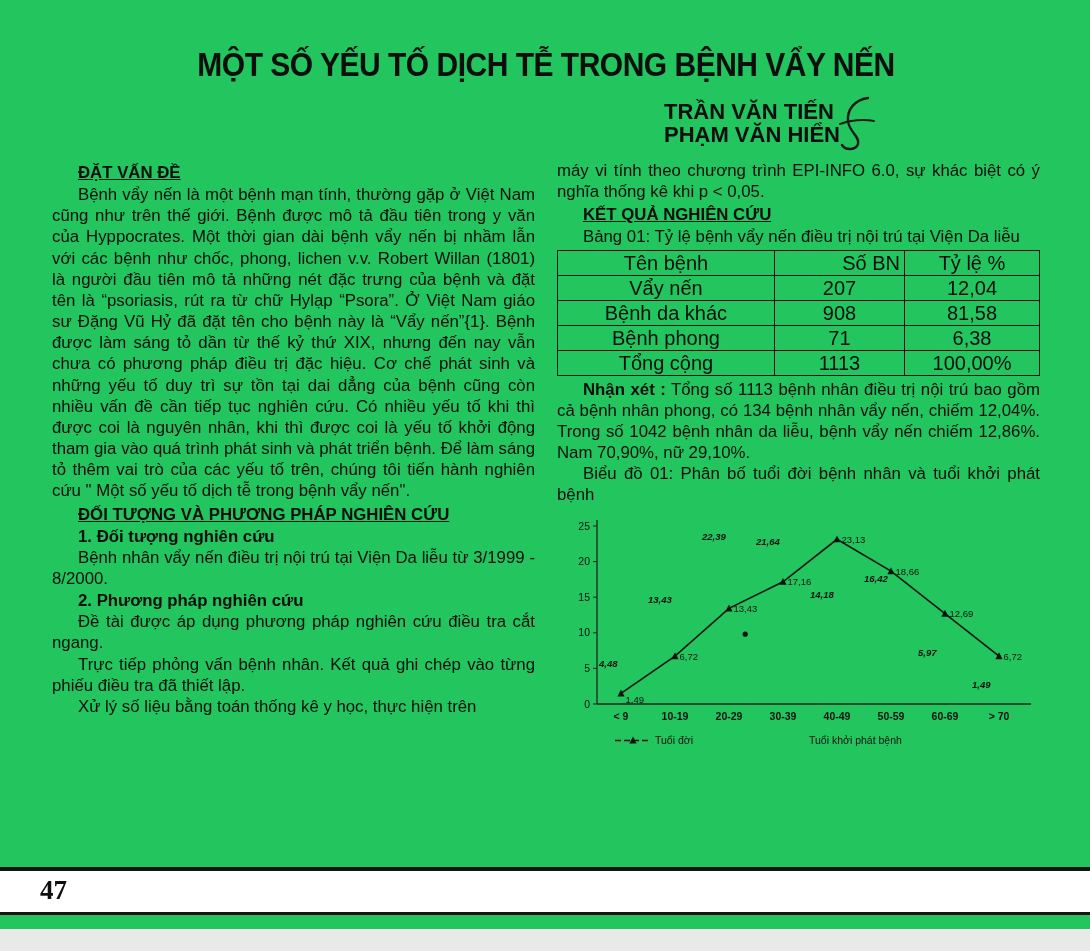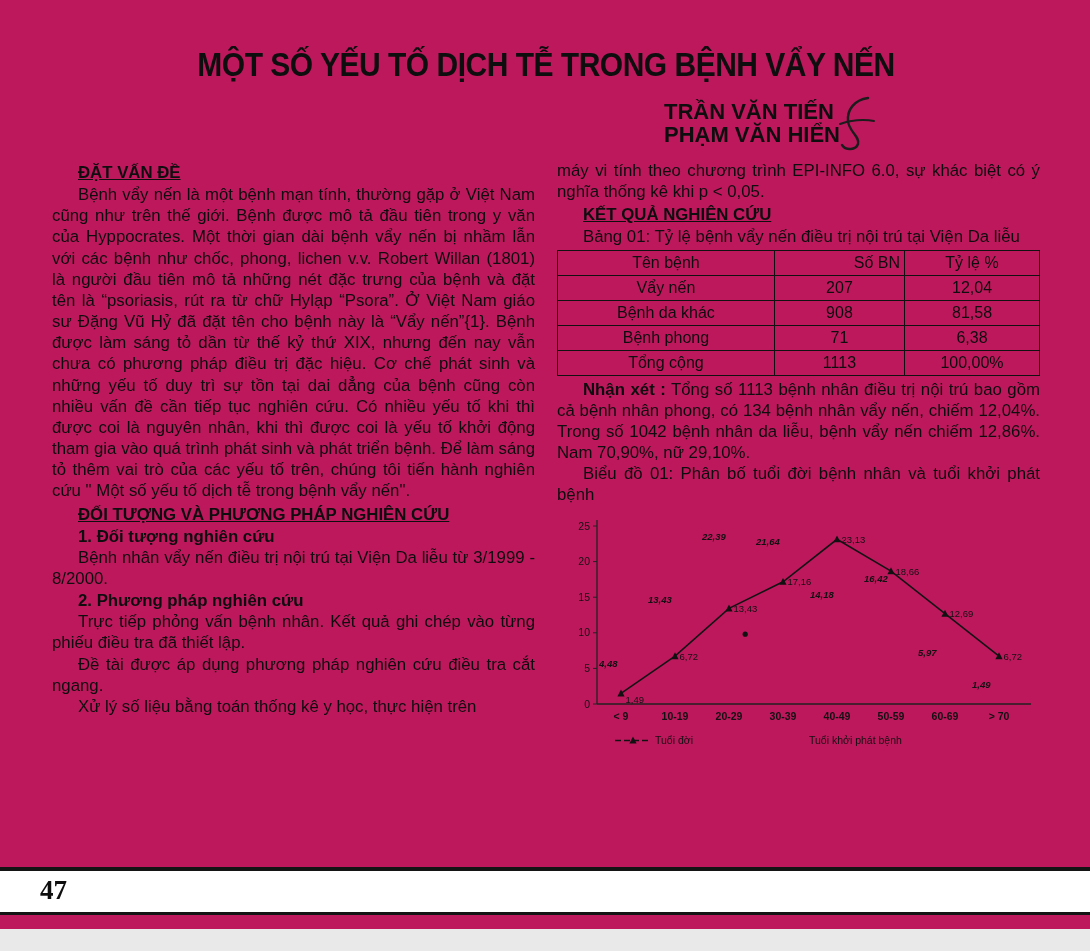--- a/index.html
+++ b/index.html
@@ -1,17 +1,17 @@
 <!DOCTYPE html>
 <html><head>
 <meta charset="utf-8">
 <style>
   html,body{margin:0;padding:0;background:#d8d8d8;}
   .page{
-    width:1090px;height:951px;margin:0 auto;background:#be185d;
+    width:1090px;height:951px;margin:0 auto;background:#22c55e;
     position:relative;color:#0e0e0e;
     font-family:"Liberation Sans", sans-serif;
     overflow:hidden;
   }
   .inner{padding:30px 50px 0 52px;}
   .title{
     text-align:center;font-weight:bold;font-size:30px;letter-spacing:-0.5px;
     margin:18px 0 10px 0;transform:scaleY(1.08);
   }
   .authors{
@@ -20,21 +20,21 @@
   }
   .author-names{text-align:left;font-weight:bold;font-size:22px;line-height:23px;}
   .hand-mark{position:absolute;right:162px;top:-6px;}
   .columns{display:flex;gap:22px;margin-top:14px;}
   .col{width:483px;font-size:16.8px;line-height:1.26;text-align:justify;}
   .col p{margin:0;text-indent:26px;}
   .heading{font-weight:bold;text-indent:26px;margin:2px 0 1px 0;text-decoration:underline;}
   .subheading{font-weight:bold;text-indent:26px;margin:1px 0 0 0;}
   table.data{
     border-collapse:collapse;width:100%;margin:2px 0 3px 0;
-    font-size:16px;
+    font-size:20px;
   }
   table.data th, table.data td{
     border:1.5px solid #111;text-align:center;padding:1px 4px;line-height:22px;
     font-weight:normal;
   }
   .chart-wrap{margin-top:8px;padding-left:4px;}
   .chart-wrap svg{display:block;}
   .footer{
     position:absolute;left:0;right:0;bottom:36px;
     border-top:4px solid #141414;border-bottom:3px solid #141414;
@@ -68,22 +68,22 @@
 
     <div class="columns">
 
       <div class="col">
         <div class="heading">ĐẶT VẤN ĐỀ</div>
         <p>Bệnh vẩy nến là một bệnh mạn tính, thường gặp ở Việt Nam cũng như trên thế giới. Bệnh được mô tả đầu tiên trong y văn của Hyppocrates. Một thời gian dài bệnh vẩy nến bị nhầm lẫn với các bệnh như chốc, phong, lichen v.v. Robert Willan (1801) là người đầu tiên mô tả những nét đặc trưng của bệnh và đặt tên là “psoriasis, rút ra từ chữ Hylạp “Psora”. Ở Việt Nam giáo sư Đặng Vũ Hỷ đã đặt tên cho bệnh này là “Vẩy nến”{1}. Bệnh được làm sáng tỏ dần từ thế kỷ thứ XIX, nhưng đến nay vẫn chưa có phương pháp điều trị đặc hiệu. Cơ chế phát sinh và những yếu tố duy trì sự tồn tại dai dẳng  của bệnh cũng còn nhiều vấn đề cần tiếp tục nghiên cứu. Có nhiều yếu tố khi thì được coi là nguyên nhân, khi thì được coi là yếu tố khởi động tham gia vào quá trình phát sinh và phát triển bệnh. Để làm sáng tỏ thêm vai trò của các yếu tố trên, chúng tôi tiến hành nghiên cứu " Một số yếu tố dịch tễ trong bệnh vẩy nến".</p>
         <div class="heading">ĐỐI TƯỢNG VÀ PHƯƠNG PHÁP NGHIÊN CỨU</div>
         <div class="subheading">1. Đối tượng nghiên cứu</div>
         <p>Bệnh nhân vẩy nến điều trị nội trú tại Viện Da liễu từ 3/1999 - 8/2000.</p>
         <div class="subheading">2. Phương pháp nghiên cứu</div>
+        <p>Đề tài được áp dụng phương pháp nghiên cứu điều tra cắt ngang.</p>
         <p>Trực tiếp phỏng vấn bệnh nhân. Kết quả ghi chép vào từng phiếu điều tra đã thiết lập.</p>
-        <p>Đề tài được áp dụng phương pháp nghiên cứu điều tra cắt ngang.</p>
         <p>Xử lý số liệu bằng toán thống kê y học, thực hiện trên</p>
       </div>
 
       <div class="col">
         <p style="text-indent:0;">máy vi tính theo chương trình EPI-INFO 6.0, sự khác biệt có ý nghĩa thống kê khi p &lt; 0,05.</p>
         <div class="heading">KẾT QUẢ NGHIÊN CỨU</div>
         <p>Bảng 01: Tỷ lệ bệnh vẩy nến điều trị nội trú tại Viện Da liễu</p>
 
         <table class="data">
           <tbody>

